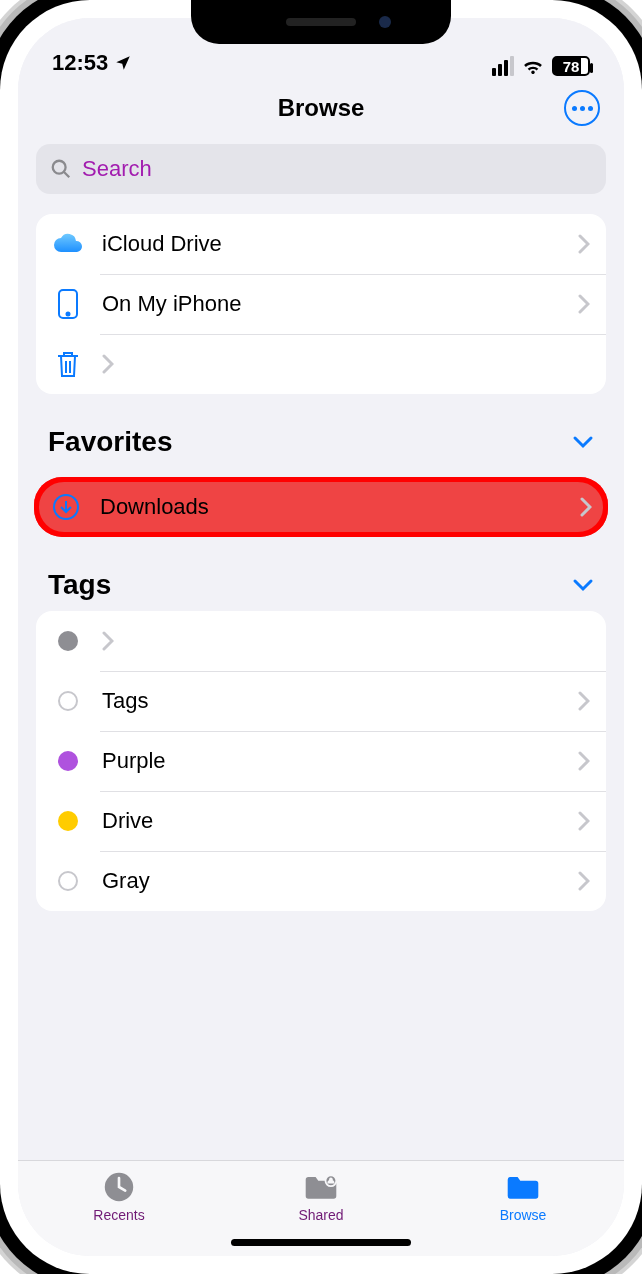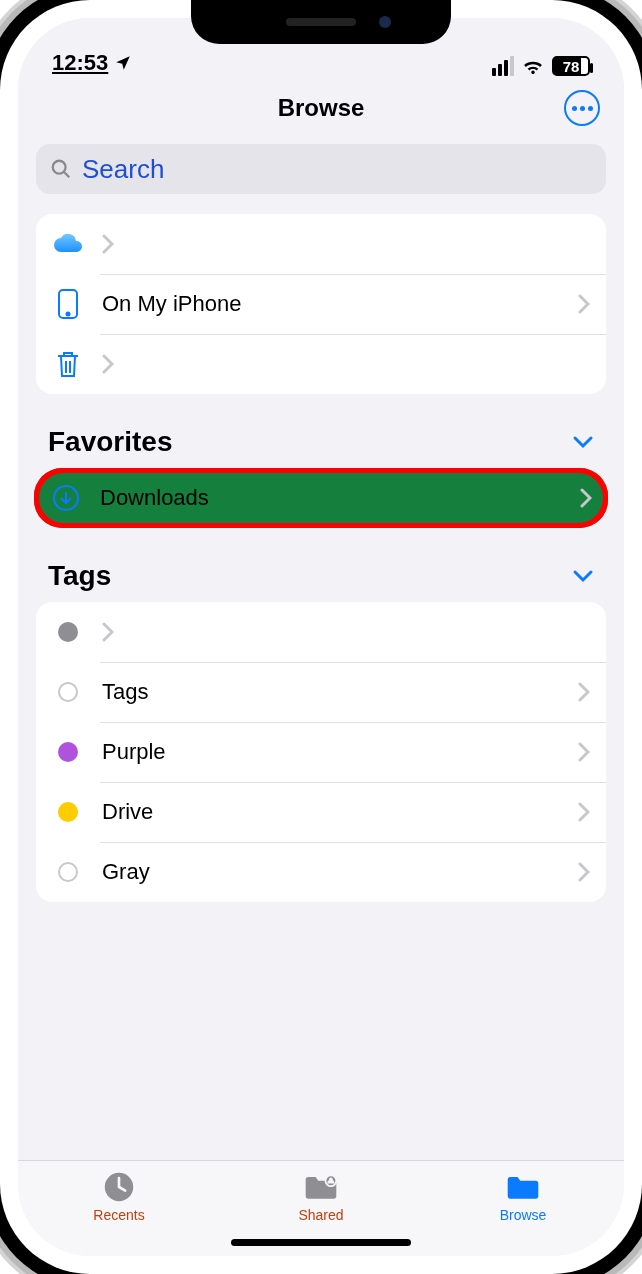--- a/index.html
+++ b/index.html
@@ -48,21 +48,20 @@
   
   .statusbar {
     height: 62px;
     display: flex;
     align-items: flex-end;
     justify-content: space-between;
     padding: 0 34px 4px 34px;
     background: #f2f2f7;
     font-weight: 600;
     font-size: 22px;
-    text-decoration: underline;
   }
   .statusbar .left { display:flex; align-items:center; gap:6px; }
   .statusbar .right { display:flex; align-items:center; gap:8px; }
   .cell-bars { display:flex; align-items:flex-end; gap:2px; }
   .cell-bars span { width:4px; background:#000; border-radius:1px; }
   .cell-bars span:nth-child(1){height:8px;}
   .cell-bars span:nth-child(2){height:12px;}
   .cell-bars span:nth-child(3){height:16px;}
   .cell-bars span:nth-child(4){height:20px; background:#c7c7cc;}
   .wifi { width:22px; height:16px; }
@@ -95,22 +94,22 @@
 
   
   .searchbar {
     margin: 8px 18px 14px 18px;
     background:#e4e4ea;
     border-radius:14px;
     height:50px;
     display:flex; align-items:center;
     padding:0 14px;
     gap:10px;
-    color:#1d4ed8;
-    font-size:26px;
+    color:#a21caf;
+    font-size:22px;
   }
   .searchbar svg{ flex:0 0 auto; }
 
   
   .content { flex:1; overflow-y:auto; padding: 6px 18px 0 18px; }
 
   .section { margin-bottom: 24px; }
   .section-header {
     display:flex; align-items:center; justify-content:space-between;
     padding: 8px 12px 10px 12px;
@@ -139,23 +138,23 @@
     height:1px; background:#e0e0e4;
   }
   .row .icon { width:32px; height:32px; display:flex; align-items:center; justify-content:center; flex:0 0 32px;}
   .row .label { font-size:22px; flex:1; color:#000;}
   .row .disclosure { color:#c7c7cc; }
   .tag-dot { width:20px; height:20px; border-radius:50%; }
   .tag-dot.outline { background:#fff; border:2px solid #c7c7cc; }
 
   .highlight {
     position:relative;
-    background:#15803d;
+    background:#ef4444;
     border-radius:28px;
-    margin: 0 -2px;
+    margin: 9px -2px;
   }
   .highlight-ring {
     position:absolute;
     inset:-2px;
     border:7px solid #ff0000;
     border-radius:32px;
     pointer-events:none;
   }
 
   
@@ -165,21 +164,21 @@
     border-top:1px solid #d8d8dc;
     display:flex;
     align-items:flex-start;
     justify-content:space-around;
     padding-top:10px;
   }
   .tab {
     display:flex; flex-direction:column; align-items:center;
     gap:4px;
     font-size:14px;
-    color:#c2410c;
+    color:#701a75;
     cursor:pointer;
     width:120px;
   }
   .tab.active { color:#0a7aff; }
   .tab svg { width:36px; height:32px; }
 
   
   .home-indicator {
     position:absolute;
     bottom:10px; left:50%; transform:translateX(-50%);
@@ -249,20 +248,21 @@
               <svg width="32" height="24" viewBox="0 0 32 24">
                   <defs>
                     <linearGradient id="g1" x1="0" y1="0" x2="0" y2="1">
                       <stop offset="0" stop-color="#6fc9ff"></stop>
                       <stop offset="1" stop-color="#1e90ff"></stop>
                     </linearGradient>
                   </defs>
                   <path fill="url(#g1)" d="M25 20H9a7 7 0 010-14 8 8 0 0115 3 5 5 0 011 11z"></path>
                 </svg>
             </span>
+            <span class="label">iCloud Drive</span>
             <svg class="disclosure" width="12" height="20" viewBox="0 0 12 20" fill="none" stroke="#c7c7cc" stroke-width="3" stroke-linecap="round">
                 <polyline points="2,2 10,10 2,18"></polyline>
               </svg>
           </div>
           <div class="row">
             <span class="icon">
               <svg width="22" height="32" viewBox="0 0 22 32" fill="none" stroke="#0a7aff" stroke-width="2">
                   <rect x="2" y="2" width="18" height="28" rx="4"></rect>
                   <circle cx="11" cy="26" r="1.5" fill="#0a7aff"></circle>
                 </svg>

